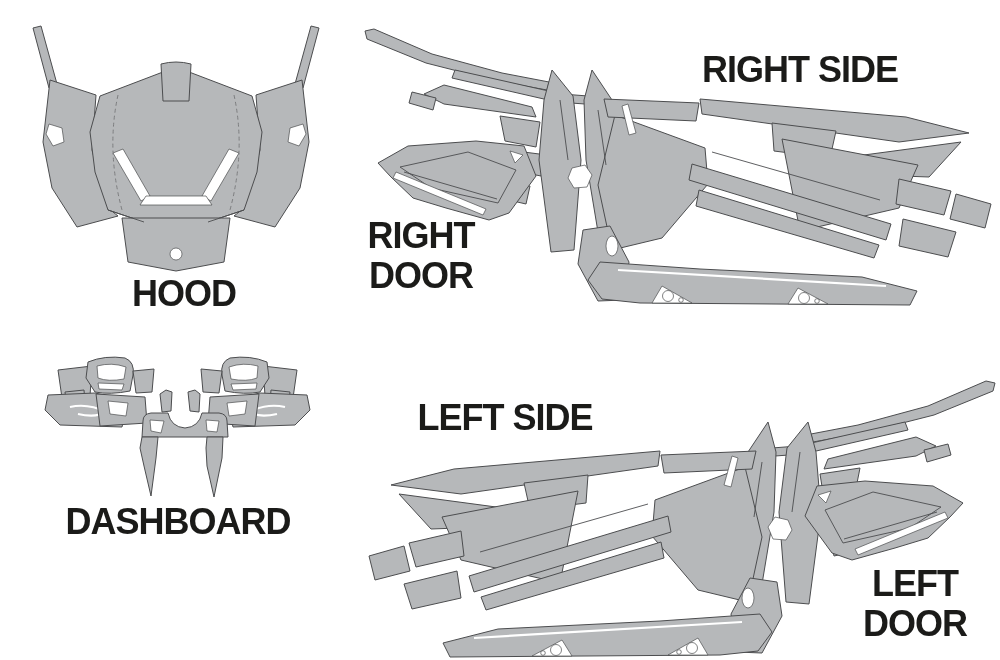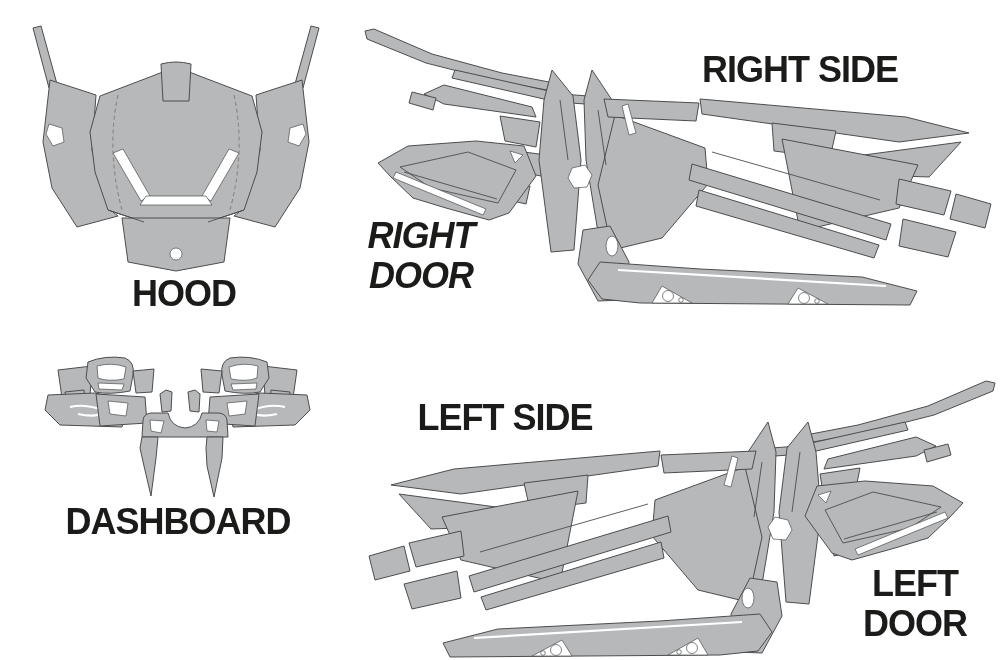--- a/index.html
+++ b/index.html
@@ -113,21 +113,21 @@
       <path class="w" d="M206,420 L219,421 L217,432 L207,431 Z"></path>
       <path class="p" d="M142,437 L158,437 L156,458 L151,496 L144,466 L140,448 Z"></path>
       <path class="p" d="M207,437 L223,437 L222,458 L214,497 L207,466 L206,448 Z"></path>
     </g>
   </svg>
 
   <div class="lbl" style="left:690px;top:50px;width:220px;">RIGHT SIDE</div>
 
   <div class="lbl" style="left:96px;top:274px;width:176px;">HOOD</div>
 
-  <div class="lbl" style="left:356px;top:216px;width:130px;font-style:italic;">
+  <div class="lbl" style="left:356px;top:216px;width:130px;">
     <div>RIGHT</div>
     <div>DOOR</div>
   </div>
 
   <div class="lbl" style="left:56px;top:502px;width:244px;">DASHBOARD</div>
 
   <div class="lbl" style="left:398px;top:398px;width:214px;">LEFT SIDE</div>
 
   <div class="lbl" style="left:850px;top:556px;width:130px;margin-top:8px;">
     <div>LEFT</div>

